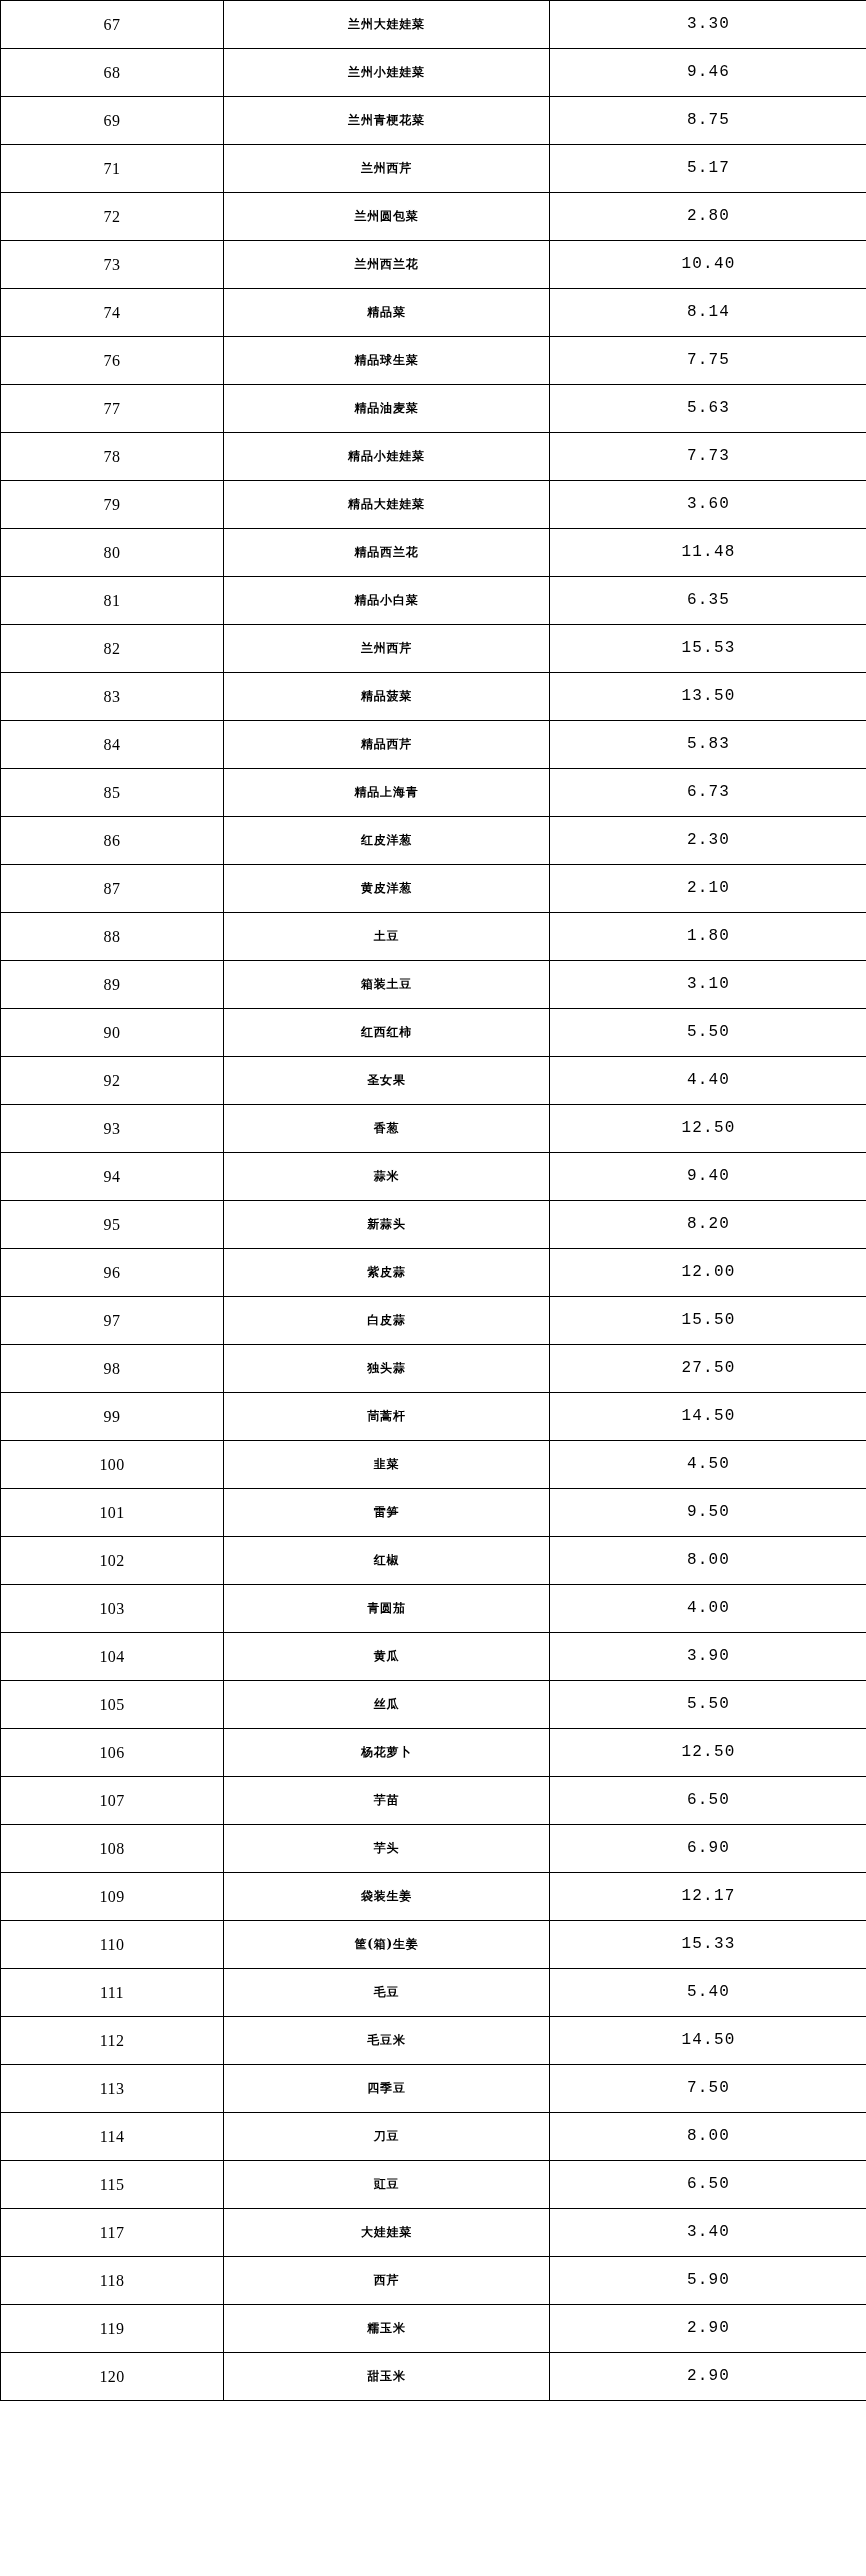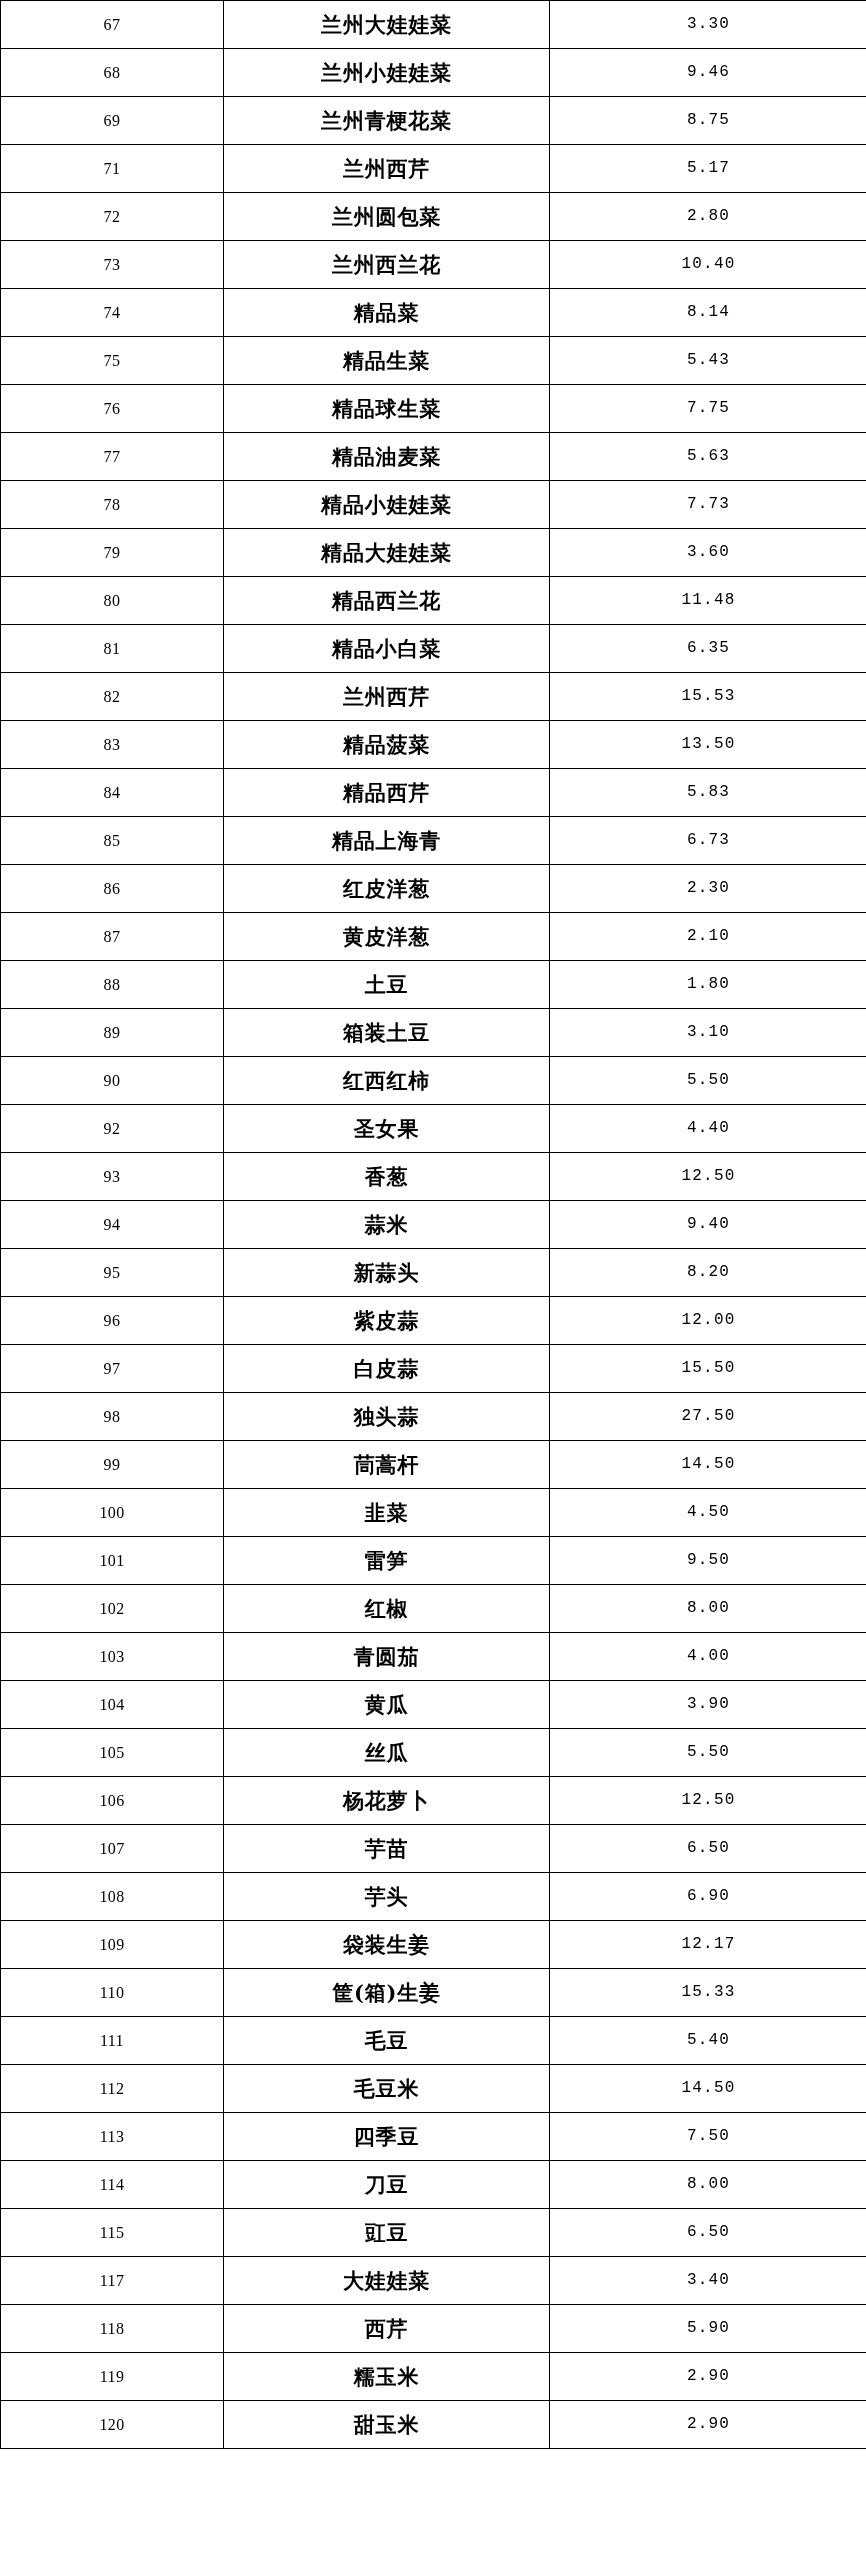--- a/index.html
+++ b/index.html
@@ -34,21 +34,21 @@
   
   #price-table tr:first-child td { border-top: 0.8px solid #000000; margin-left: 48px; }
 
   .cell-index {
     font-family: "Liberation Serif", "DejaVu Serif", serif;
     font-size: 16px;
     letter-spacing: 0.4px;
   }
   .cell-name {
     font-family: "DejaVu Serif", "Liberation Serif", serif;
-    font-size: 21px;
+    font-size: 12px;
     font-weight: 700;
     letter-spacing: 0.8px;
   }
   .cell-price {
     font-family: Liberation Mono, monospace;
     font-size: 16px;
     letter-spacing: 1.2px;
   }
 </style>
 </head>
@@ -90,25 +90,20 @@
         <td class="cell-index">73</td>
         <td class="cell-name">兰州西兰花</td>
         <td class="cell-price">10.40</td>
       </tr>
       <tr>
         <td class="cell-index">74</td>
         <td class="cell-name">精品菜</td>
         <td class="cell-price">8.14</td>
       </tr>
       <tr>
-        <td class="cell-index">75</td>
-        <td class="cell-name">精品生菜</td>
-        <td class="cell-price">5.43</td>
-      </tr>
-      <tr>
         <td class="cell-index">76</td>
         <td class="cell-name">精品球生菜</td>
         <td class="cell-price">7.75</td>
       </tr>
       <tr>
         <td class="cell-index">77</td>
         <td class="cell-name">精品油麦菜</td>
         <td class="cell-price">5.63</td>
       </tr>
       <tr>

